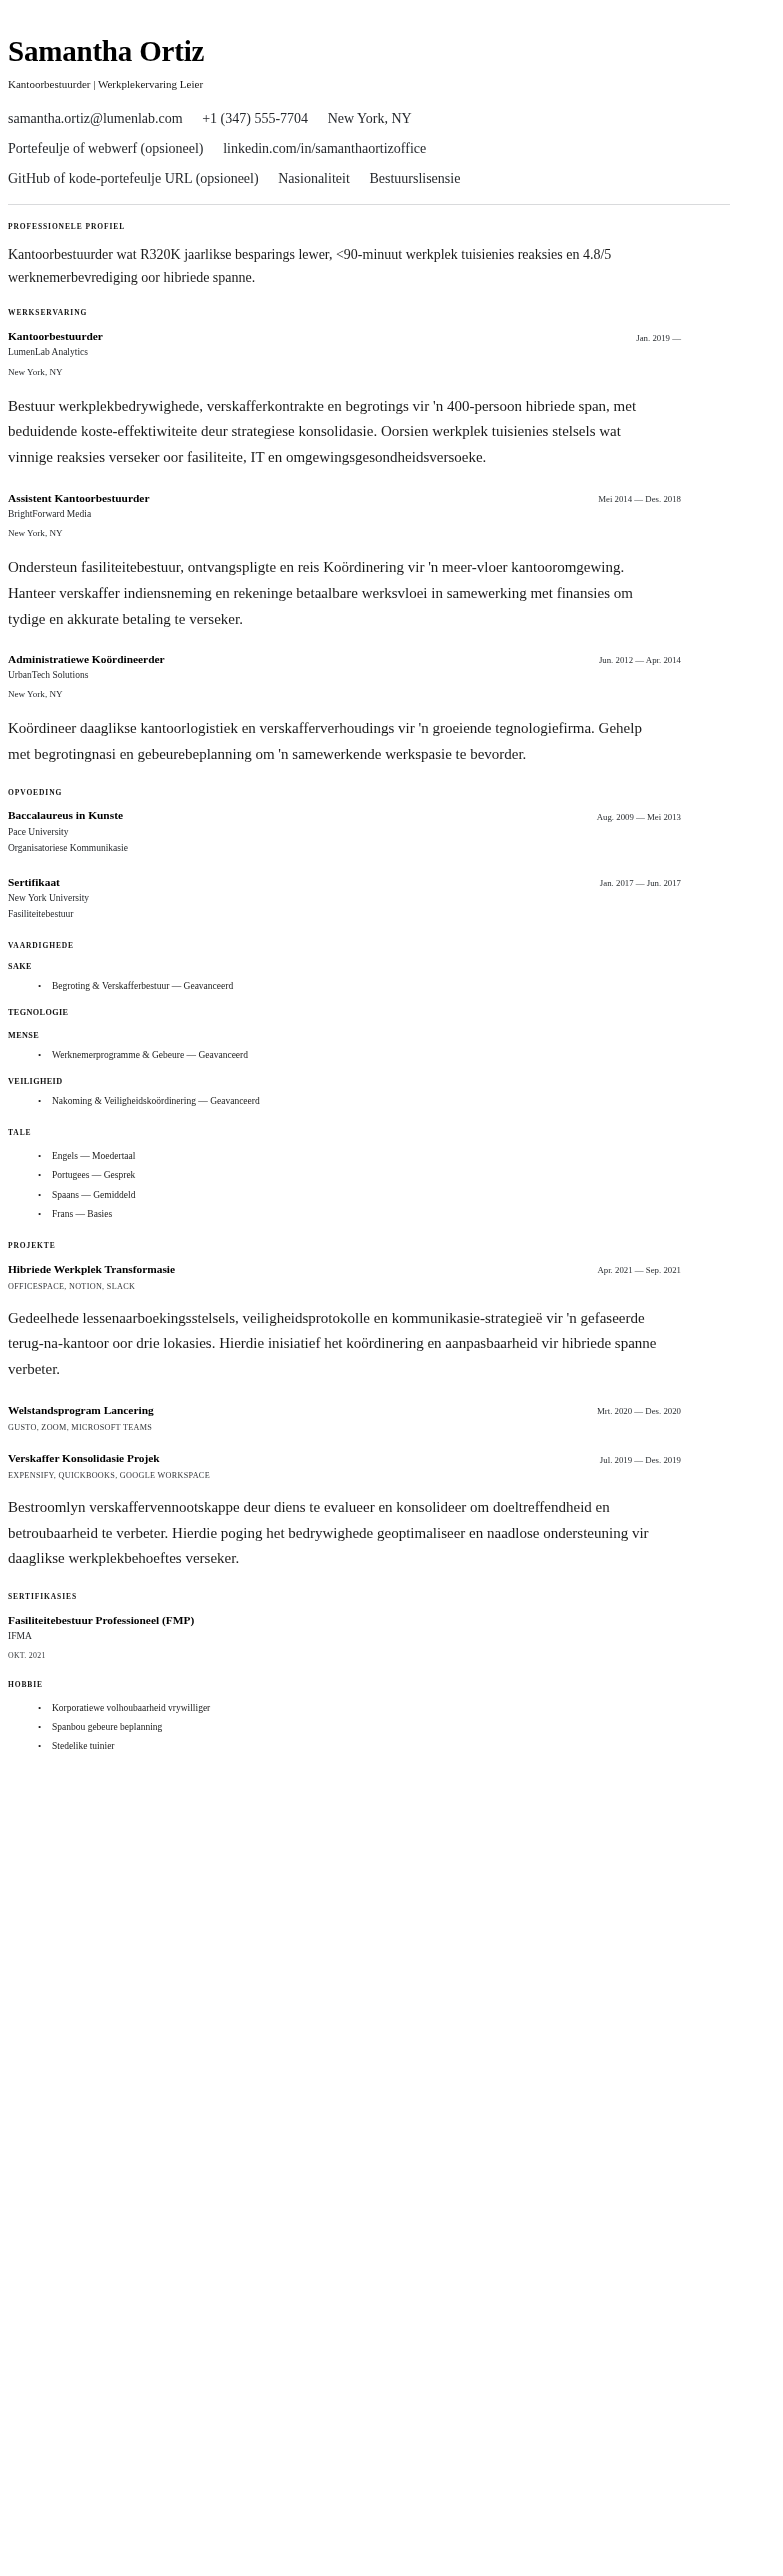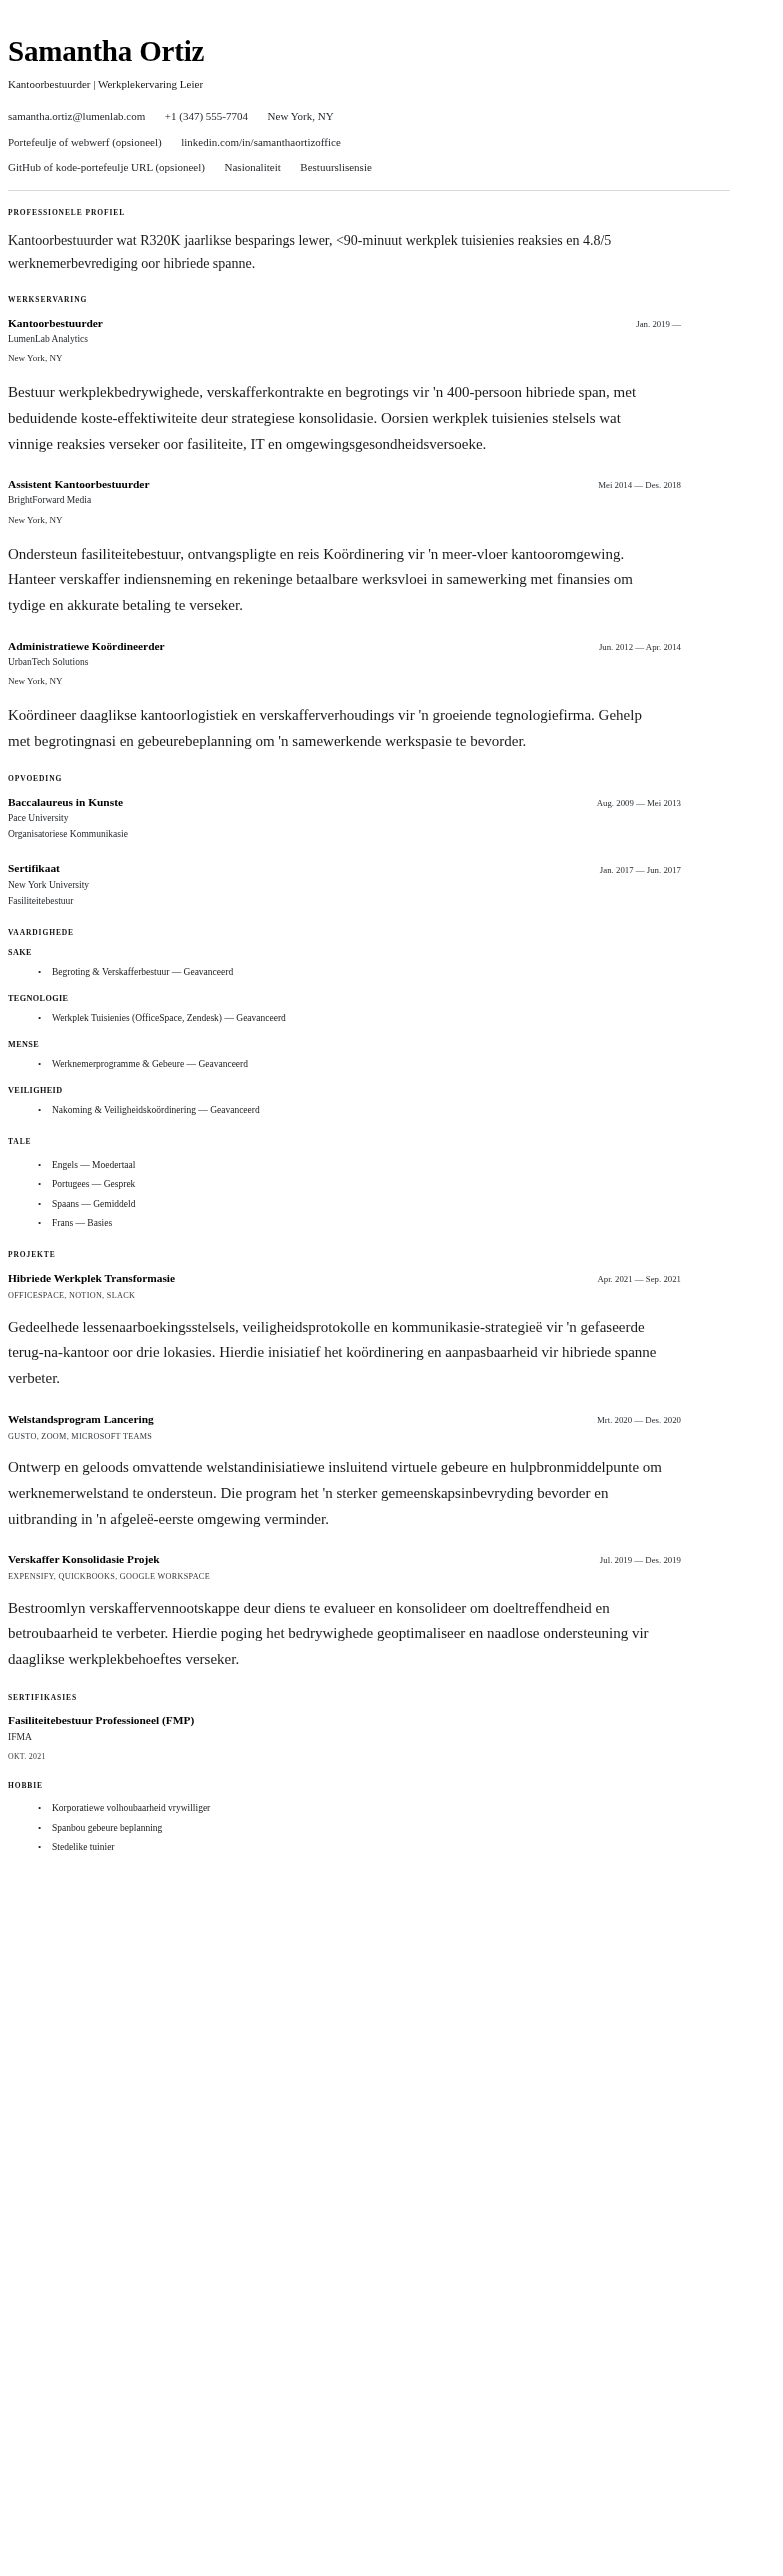--- a/index.html
+++ b/index.html
@@ -31,21 +31,21 @@
     color: #000000;
   }
   .headline {
     font-size: 11px;
     font-weight: 400;
     line-height: 1.3;
     margin: 0 0 17px 0;
     color: #1a1a1a;
   }
   .contact-row {
-    font-size: 11px;
+    font-size: 14px;
     line-height: 1.5;
     margin: 0 0 9.1px 0;
     color: #25282c;
     display: flex;
     flex-wrap: wrap;
   }
   .contact-row .ci { margin-right: 19.6px; white-space: nowrap; }
   .contact-row .ci:last-child { margin-right: 0; }
 
   hr.divider {
@@ -269,23 +269,20 @@
 
     <div class="skill-group">
       <div class="skill-cat">SAKE</div>
       <ul class="bullets">
         <li>Begroting &amp; Verskafferbestuur — Geavanceerd</li>
       </ul>
     </div>
 
     <div class="skill-group">
       <div class="skill-cat">TEGNOLOGIE</div>
-      <ul class="bullets">
-        <li>Werkplek Tuisienies (OfficeSpace, Zendesk) — Geavanceerd</li>
-      </ul>
     </div>
 
     <div class="skill-group">
       <div class="skill-cat">MENSE</div>
       <ul class="bullets">
         <li>Werknemerprogramme &amp; Gebeure — Geavanceerd</li>
       </ul>
     </div>
 
     <div class="skill-group">
@@ -317,21 +314,20 @@
       <div class="entry-stack">OFFICESPACE, NOTION, SLACK</div>
       <p class="entry-desc">Gedeelhede lessenaarboekingsstelsels, veiligheidsprotokolle en kommunikasie-strategieë vir 'n gefaseerde terug-na-kantoor oor drie lokasies. Hierdie inisiatief het koördinering en aanpasbaarheid vir hibriede spanne verbeter.</p>
     </div>
 
     <div class="entry">
       <div class="entry-head">
         <div class="entry-title">Welstandsprogram Lancering</div>
         <div class="entry-date">Mrt. 2020 — Des. 2020</div>
       </div>
       <div class="entry-stack">GUSTO, ZOOM, MICROSOFT TEAMS</div>
-      <p class="entry-desc">Ontwerp en geloods omvattende welstandinisiatiewe insluitend virtuele gebeure en hulpbronmiddelpunte om werknemerwelstand te ondersteun. Die program het 'n sterker gemeenskapsinbevryding bevorder en uitbranding in 'n afgeleë-eerste omgewing verminder.</p>
     </div>
 
     <div class="entry">
       <div class="entry-head">
         <div class="entry-title">Verskaffer Konsolidasie Projek</div>
         <div class="entry-date">Jul. 2019 — Des. 2019</div>
       </div>
       <div class="entry-stack">EXPENSIFY, QUICKBOOKS, GOOGLE WORKSPACE</div>
       <p class="entry-desc">Bestroomlyn verskaffervennootskappe deur diens te evalueer en konsolideer om doeltreffendheid en betroubaarheid te verbeter. Hierdie poging het bedrywighede geoptimaliseer en naadlose ondersteuning vir daaglikse werkplekbehoeftes verseker.</p>
     </div>

